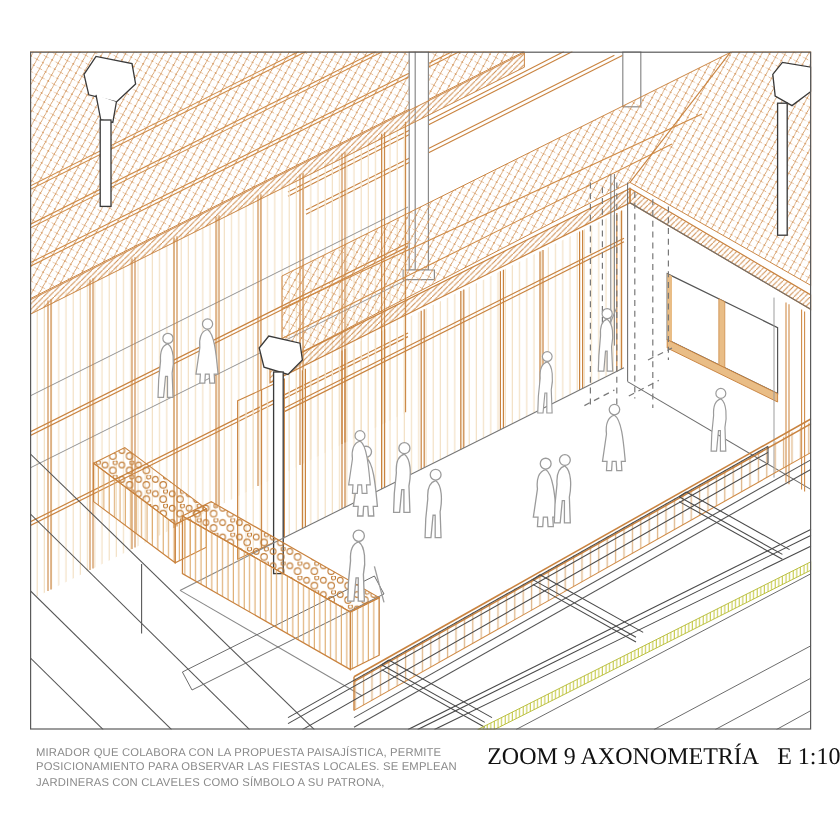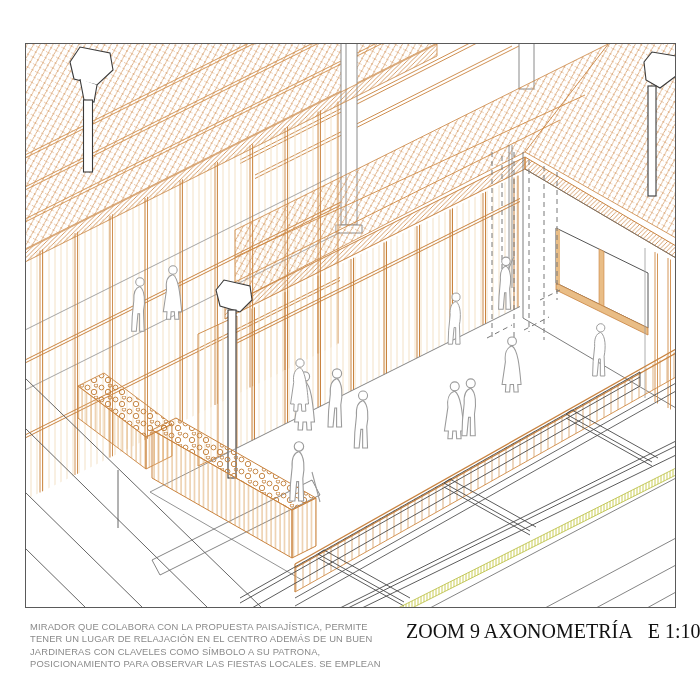--- a/index.html
+++ b/index.html
@@ -304,23 +304,22 @@
       <line x1="596" y1="608" x2="676" y2="565"></line>
       <line x1="647" y1="608" x2="676" y2="592"></line>
     </g>
   </g>
 
   <rect x="25.5" y="43.5" width="650" height="564" fill="none" stroke="#5a5a5a" stroke-width="1"></rect>
 </svg>
 
 <div class="caption">
   <div>MIRADOR QUE COLABORA CON LA PROPUESTA PAISAJÍSTICA, PERMITE</div>
-  <div>TENER UN LUGAR DE RELAJACIÓN EN EL CENTRO ADEMÁS DE UN BUEN</div>
+  <div>POSICIONAMIENTO PARA OBSERVAR LAS FIESTAS LOCALES. SE EMPLEAN</div>
   <div>JARDINERAS CON CLAVELES COMO SÍMBOLO A SU PATRONA,</div>
-  <div>POSICIONAMIENTO PARA OBSERVAR LAS FIESTAS LOCALES. SE EMPLEAN</div>
 </div>
 
 <div class="titleblock">
   <span>ZOOM 9 AXONOMETRÍA</span><span class="gap"></span>
   <span>E 1:100</span>
 </div>
 
 </div>
 
 </body></html>

